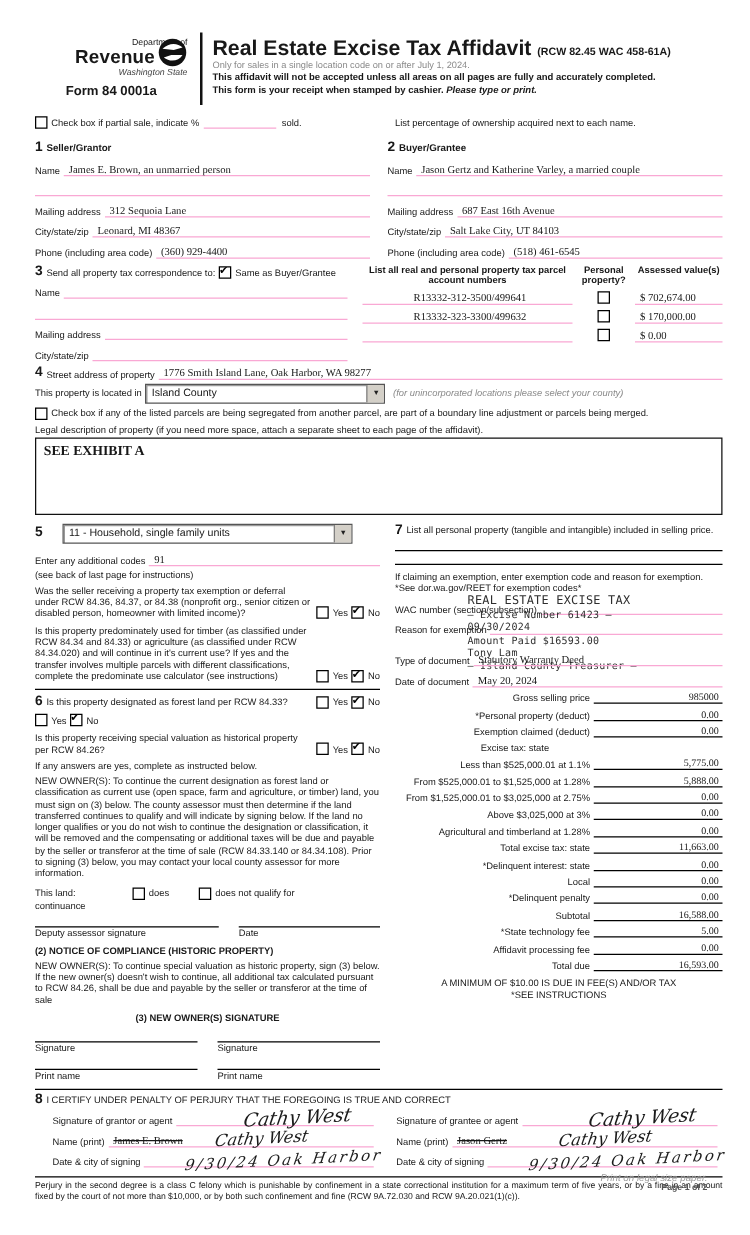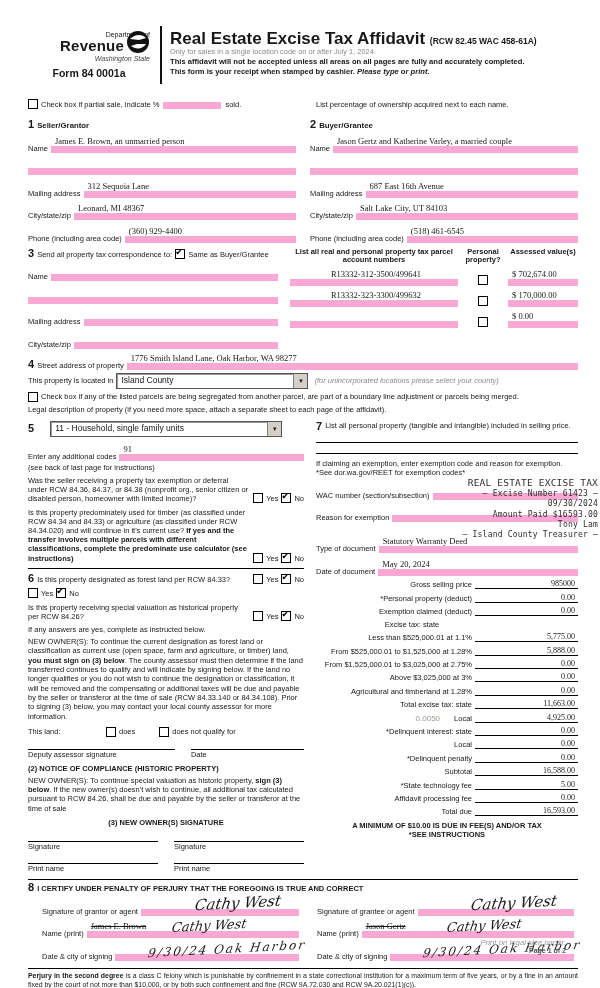--- a/index.html
+++ b/index.html
@@ -1,19 +1,19 @@
 <!DOCTYPE html>
 <html><head>
 <meta charset="utf-8">
 <style>
   html,body{margin:0;padding:0;background:#e8e8e8}
   .page{width:600px;height:988px;margin:0 auto;background:#fff;position:relative;
         font-family:"Liberation Sans",sans-serif;font-size:7.5px;color:#181818;
         box-sizing:border-box;padding:22px 22px 0 28px;overflow:hidden}
-  .b{font-weight:bold}
+  .b{font-weight:normal}
   .it{font-style:italic}
   .gray{color:#8a8a8a}
   .serif{font-family:"Liberation Serif",serif;font-size:8.5px}
   .num{font-size:11px;font-weight:bold;margin-right:3px;line-height:1}
   
   .hdr{display:flex;align-items:center}
   .logoblk{width:122px;flex:none;text-align:right;padding-top:4px}
   .logorow{display:flex;justify-content:flex-end;align-items:center;gap:2px}
   .dept{font-size:7px}
   .rev{font-size:15px;font-weight:bold;letter-spacing:.2px;line-height:.9}
@@ -23,21 +23,21 @@
   .t1{font-size:17px;font-weight:bold;line-height:1}
   .t1 .rcw{font-size:8.5px}
   .t2{color:#8a8a8a;font-size:7.4px;margin-top:0}
   .t3,.t4{font-weight:bold;font-size:7.6px;margin-top:1px}
   
   .cb{display:inline-block;width:8px;height:8px;border:1px solid #000;position:relative;vertical-align:-1px;flex:none;background:#fff}
   .cb.checked::after{content:"\2714";position:absolute;left:-1px;top:-3px;font-size:9px;color:#000}
   
   .f{display:flex;align-items:flex-end;margin-top:5.5px}
   .f .lab{white-space:nowrap;padding-right:3px}
-  .ln{flex:1;border-bottom:7px solid #f9a8d4;min-height:10px;position:relative}
+  .ln{flex:1;border-bottom:1px solid #f9a8d4;min-height:10px;position:relative}
   .ln .serif{padding-left:4px;display:inline-block}
   
   .cols2{display:grid;grid-template-columns:268px 1fr;column-gap:14px}
   .sechead{display:flex;align-items:baseline;margin-top:6px}
   .sechead .h{font-weight:bold;font-size:7.8px}
   
   .combo{display:inline-flex;align-items:stretch;border:1px solid #555;box-shadow:inset 1px 1px 0 #9a9a9a;background:#fff;height:14px}
   .combo .ct{flex:1;padding:1px 4px 0 4px;font-size:8.5px;white-space:nowrap;overflow:hidden}
   .combo .cbtn{width:13px;background:#d4d0c8;border-left:1px solid #808080;display:flex;align-items:center;justify-content:center;font-size:6px;color:#222}
   
@@ -50,21 +50,21 @@
   .yn{white-space:nowrap;display:flex;gap:3px;align-items:flex-end;flex:none}
   .para{line-height:1.24;margin-top:3px}
   .ntitle{font-weight:bold;margin-top:5px}
   
   .mr{display:flex;align-items:flex-end;margin-top:3.4px}
   .mr .ml{flex:1;text-align:right;padding-right:3px;white-space:nowrap}
   .mr .mv{width:100px;flex:none;border-bottom:1px solid #000;text-align:right;font-family:"Liberation Serif",serif;font-size:8px;padding-right:3px}
   .rate{color:#9a968f;font-size:8px;margin-right:14px}
   
   .rcol{position:relative}
-  .stamp{position:absolute;top:56px;left:58px;width:224px;text-align:right;color:#2e2e2e;
+  .stamp{position:absolute;top:56px;left:58px;width:224px;text-align:left;color:#2e2e2e;
          font-family:"DejaVu Sans Mono",monospace;font-size:8px;line-height:1.3;letter-spacing:.2px;pointer-events:none}
   .stamp .s1{font-size:9.5px}
   
   .hand{font-family:"DejaVu Serif",serif;font-style:italic;display:inline-block;transform:rotate(-3deg) skewX(-12deg);color:#1a1a1a;white-space:nowrap}
   .sigover{position:absolute;bottom:-3px;left:34%;font-size:15px}
   .nameover{position:absolute;bottom:-2px;left:40%;font-size:13px}
   .dateover{position:absolute;bottom:-2px;left:18%;font-size:12px;letter-spacing:2px}
   .strike{text-decoration:line-through}
   
   .cert{border-top:1.2px solid #000;margin-top:6px;padding-top:2px}
@@ -227,20 +227,23 @@
         <span class="ct">Island County</span>
         <span class="cbtn">▼</span>
         </span>
       <span class="it gray" style="margin-left:6px">(for unincorporated locations please select your county)</span>
     </div>
     <div style="display:flex;align-items:flex-start;margin-top:3px">
       <span class="cb"></span>
       <span style="margin-left:3px;flex:1">Check box if any of the listed parcels are being segregated from another parcel, are part of a boundary line adjustment or parcels being merged.</span>
     </div>
     <div style="margin-top:3px">Legal description of property (if you need more space, attach a separate sheet to each page of the affidavit).</div>
+    <div class="legalbox">
+      <span class="serif">SEE EXHIBIT A</span>
+    </div>
   </div>
 
   <div class="main">
 
     <div>
       <div style="display:flex;align-items:center">
         <span class="num" style="margin-right:16px">5</span>
         <span class="combo" style="width:230px">
           <span class="ct">11 - Household, single family units</span>
           <span class="cbtn">▼</span>
@@ -306,20 +309,21 @@
       <div style="margin-top:4px">If any answers are yes, complete as instructed below.</div>
       <div class="para"><span>NEW OWNER(S): To continue the current designation as forest land or classification as current use (open space, farm and agriculture, or timber) land, </span><span class="b">you must sign on (3) below</span><span>. The county assessor must then determine if the land transferred continues  to qualify and will indicate by signing below. If the land no longer qualifies or you do not wish to continue the designation or classification, it will be removed and the compensating or additional taxes will be due and payable by the seller or transferor at the time of sale (RCW 84.33.140 or 84.34.108). Prior to signing (3) below, you may contact your local county assessor for more information.</span></div>
 
       <div style="display:flex;margin-top:6px;align-items:flex-start">
         <span style="width:78px">This land:</span>
         <span class="cb"></span>
         <span style="margin:0 24px 0 3px">does</span>
         <span class="cb"></span>
         <span style="margin-left:3px">does not qualify for</span>
       </div>
+      <div>continuance</div>
 
       <div style="display:flex;gap:16px;margin-top:12px">
         <div style="flex:1.3">
             <div class="hr"></div>
             <div>Deputy assessor signature</div>
           </div>
         <div style="flex:1">
             <div class="hr"></div>
             <div>Date</div>
           </div>
@@ -417,24 +421,20 @@
         </div>
       <div class="mr">
           <span class="ml">Agricultural and timberland at 1.28%</span>
           <span class="mv">0.00</span>
         </div>
       <div class="mr">
           <span class="ml">Total excise tax: state</span>
           <span class="mv">11,663.00</span>
         </div>
       <div class="mr">
-          <span class="ml"><span class="rate">0.0050</span><span>Local</span></span>
-          <span class="mv">4,925.00</span>
-        </div>
-      <div class="mr">
           <span class="ml">*Delinquent interest: state</span>
           <span class="mv">0.00</span>
         </div>
       <div class="mr">
           <span class="ml">Local</span>
           <span class="mv">0.00</span>
         </div>
       <div class="mr">
           <span class="ml">*Delinquent penalty</span>
           <span class="mv">0.00</span>

